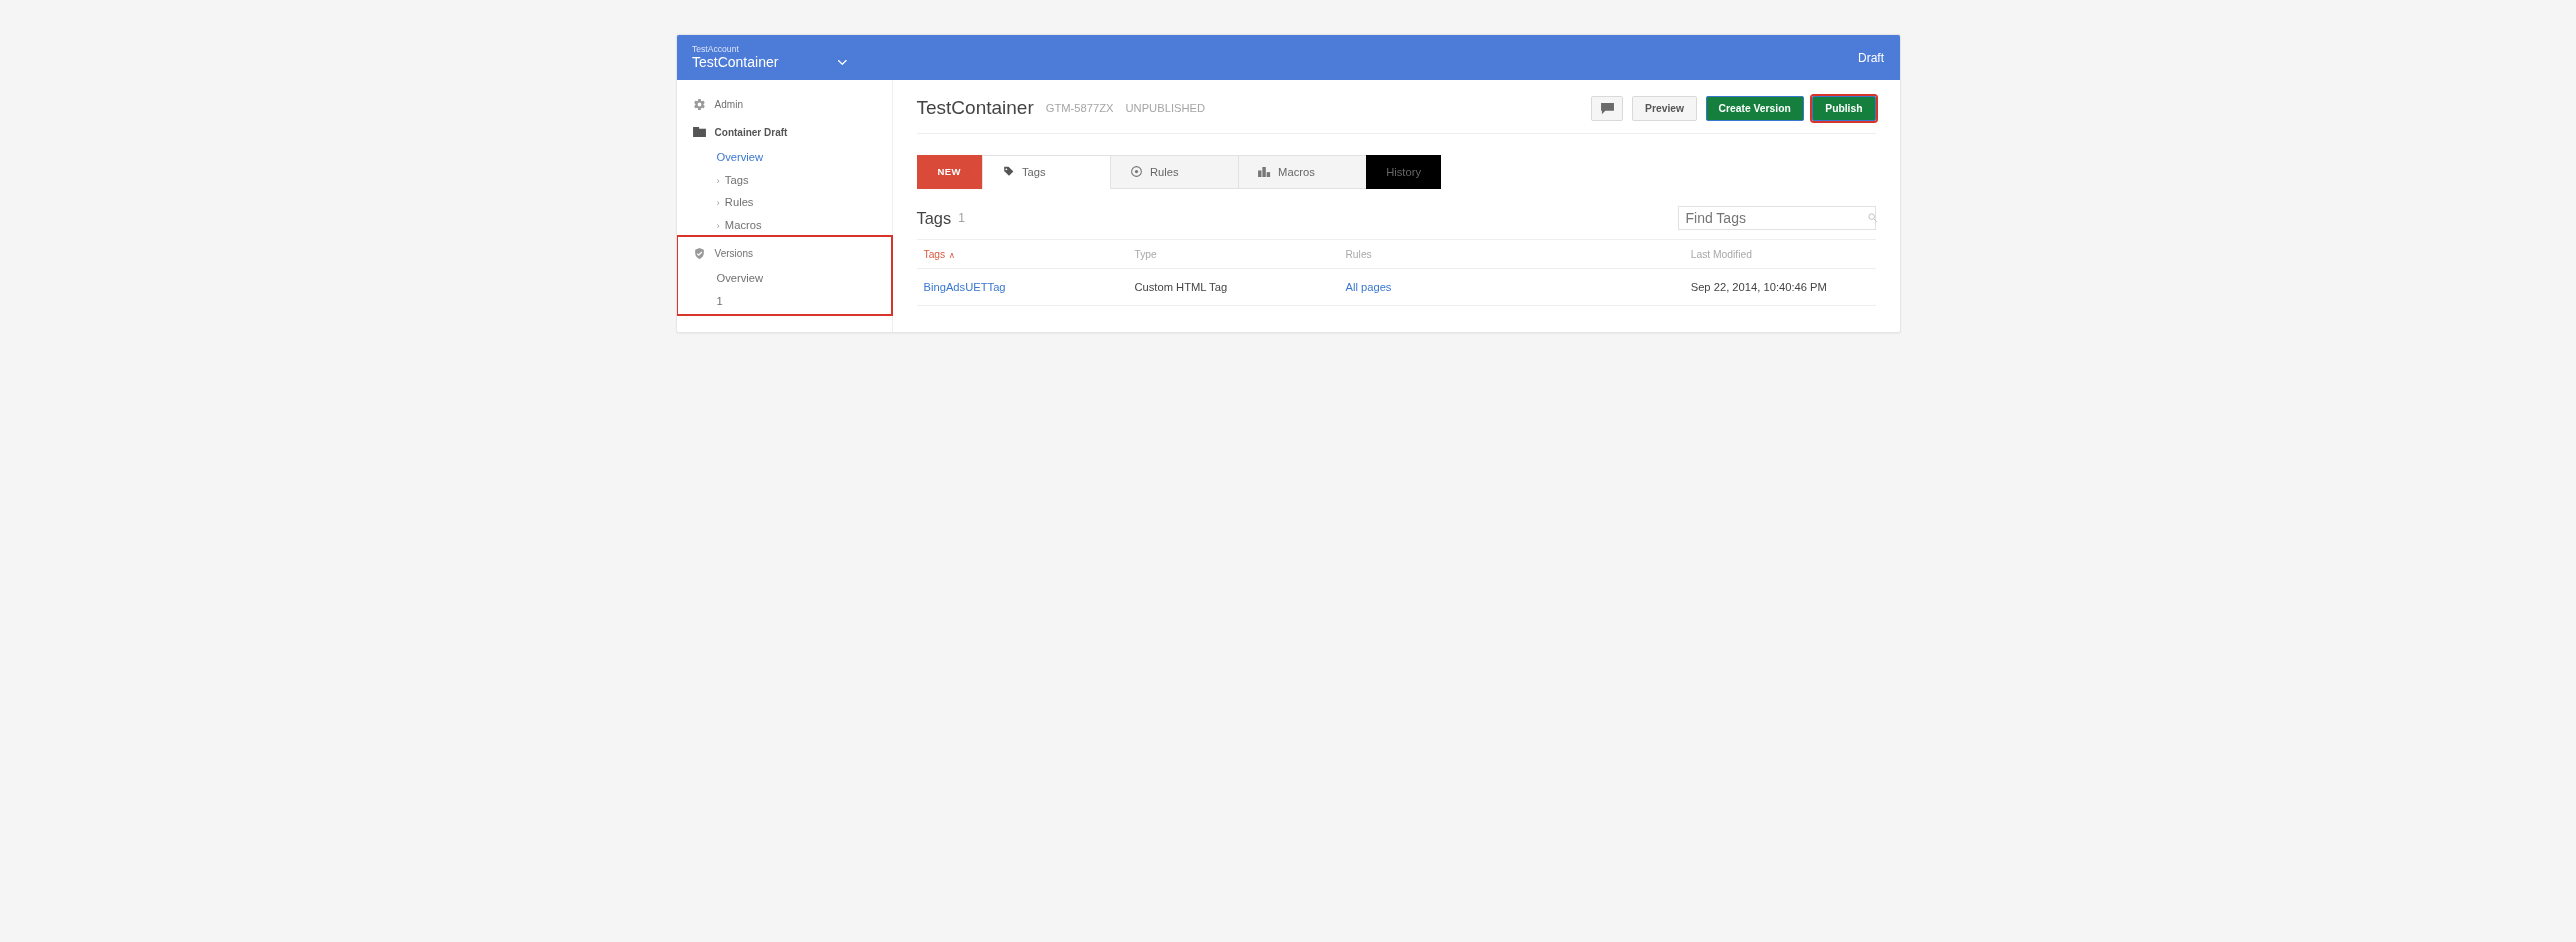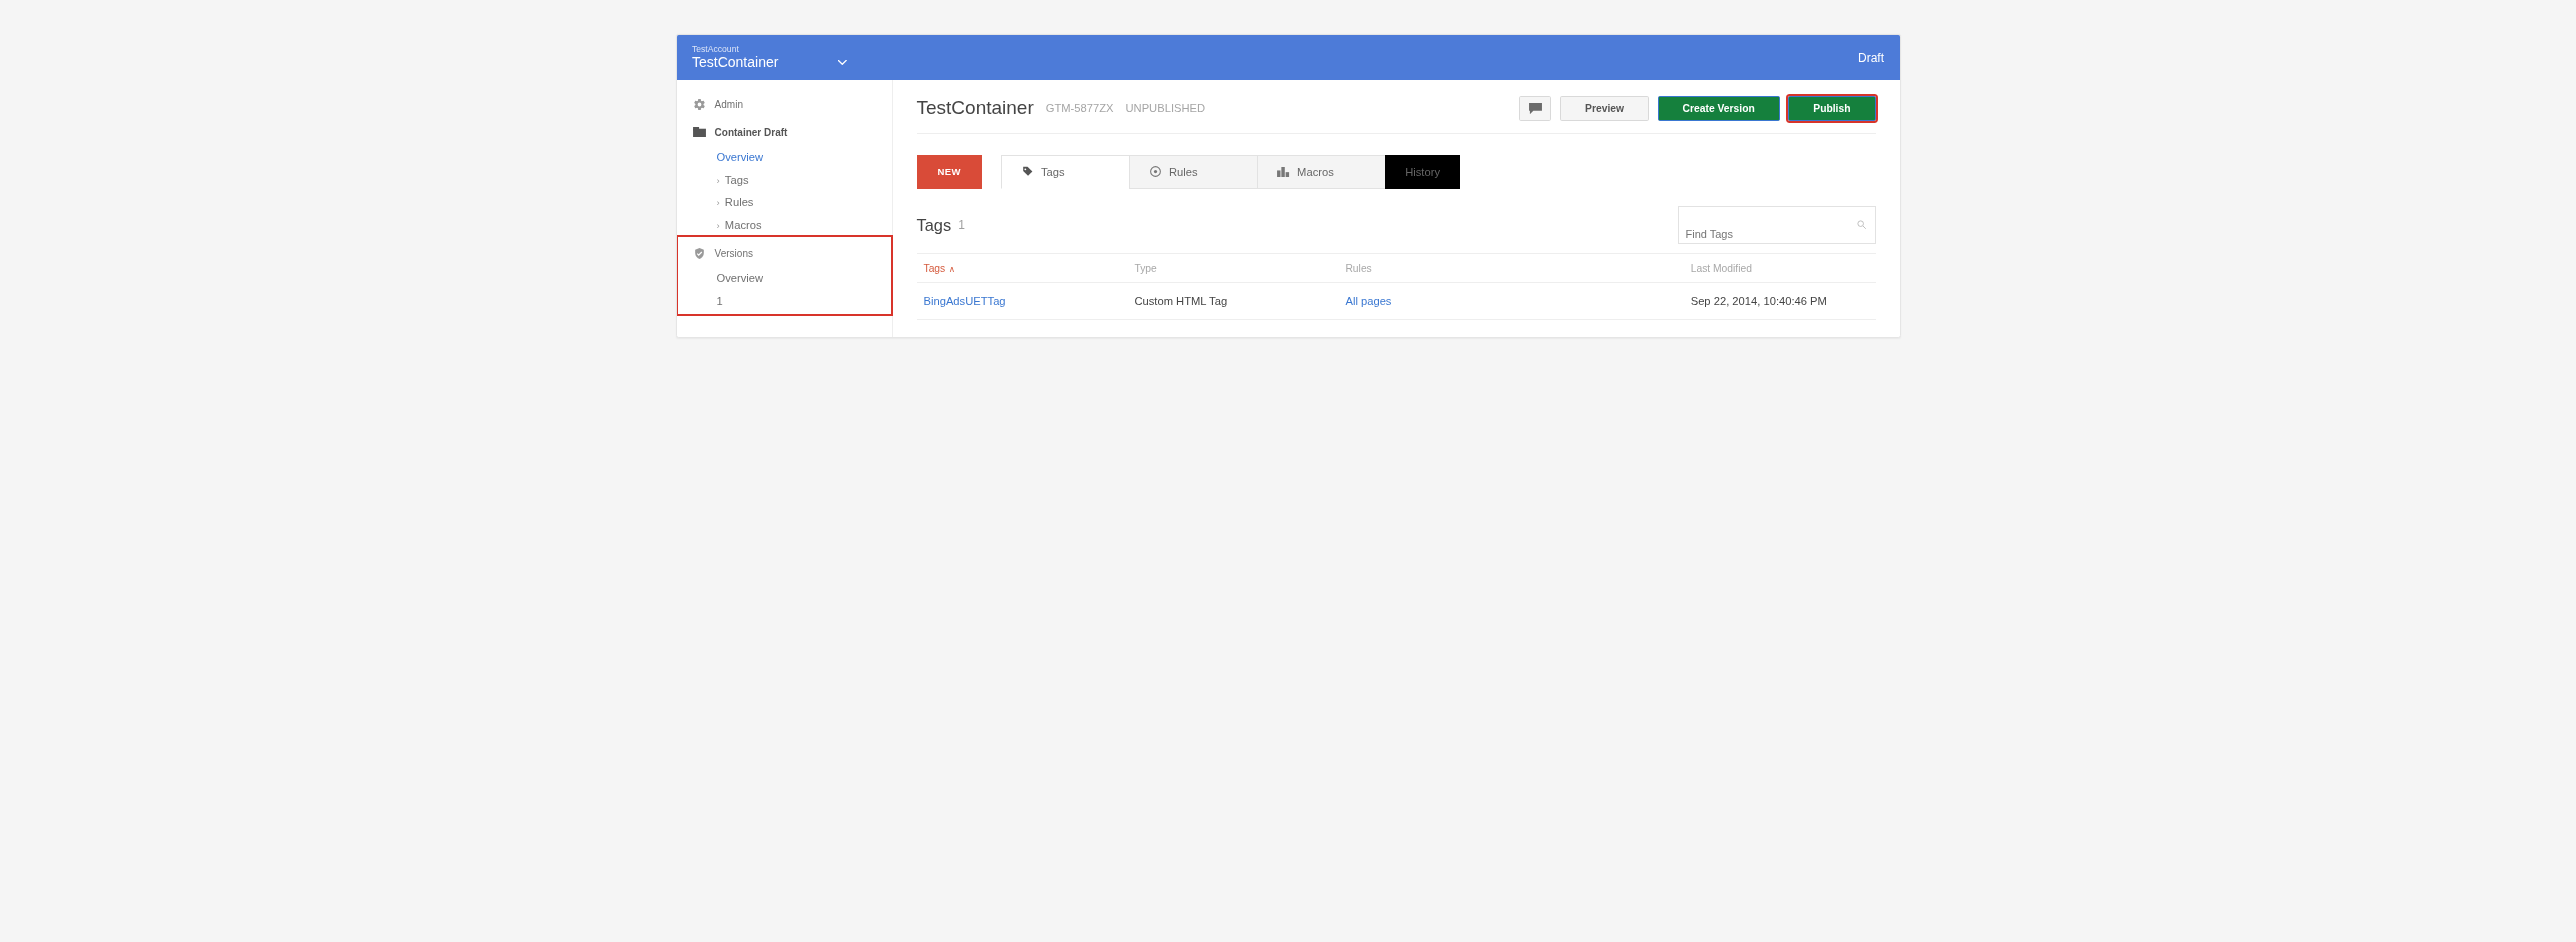--- a/index.html
+++ b/index.html
@@ -74,21 +74,21 @@
     border-bottom: 0.9px solid #eee;
     padding-bottom: 12px;
     margin-bottom: 21px;
   }
   .page-title { font-size: 19px; color:#444; margin-right:12px; font-weight:400;}
   .page-meta { color:#a5a5a5; font-size:11.2px; margin-right:12px;}
   .hdr-spacer { flex:1; }
   .btn {
     border:0.9px solid #d9d9d9;
     background:#f5f5f5;
-    padding: 6px 24px;
+    padding: 6px 12px;
     font-size:10.3px;
     border-radius:1.7px;
     cursor:pointer;
     margin-left:8.6px;
     color:#555;
     font-weight:bold;
   }
   .btn.iconbtn { padding:6px 8.6px; }
   .btn.primary {
     background:#15803d;
@@ -101,21 +101,21 @@
   .new-btn {
     background:#d94b38;
     color:#fff;
     font-weight:bold;
     font-size:9.5px;
     padding: 0 21px;
     display:flex; align-items:center;
     border:none;
     height:34px;
     cursor:pointer;
-    margin-right: 19px;
+    margin-right: 0;
     letter-spacing:0.4px;
   }
   .tab {
     border:0.9px solid #e2e2e2;
     background:#f4f4f4;
     color:#666;
     padding: 0 19px;
     height:34px;
     display:flex; align-items:center; gap:7px;
     cursor:pointer;
@@ -131,21 +131,21 @@
   .sec-count { color:#a0a0a0; margin-left:7px; font-size:12px;}
   .sec-spacer { flex:1; }
   .search-box {
     border:0.9px solid #e2e2e2;
     display:flex; align-items:center;
     padding: 3.4px 7px;
     width:198px;
     color:#aaa;
   }
   .search-box input {
-    border:none; outline:none; flex:1; font-size:11px; color:#666;margin-top:18px;
+    border:none; outline:none; flex:1; font-size:14px; color:#666;
   }
   
   .tbl { width:100%; border-collapse:collapse; }
   .tbl th {
     text-align:left;
     font-weight:normal;
     color:#a8a8a8;
     font-size:10.3px;
     padding: 8.6px 7px;
     border-top:0.9px solid #eee;

